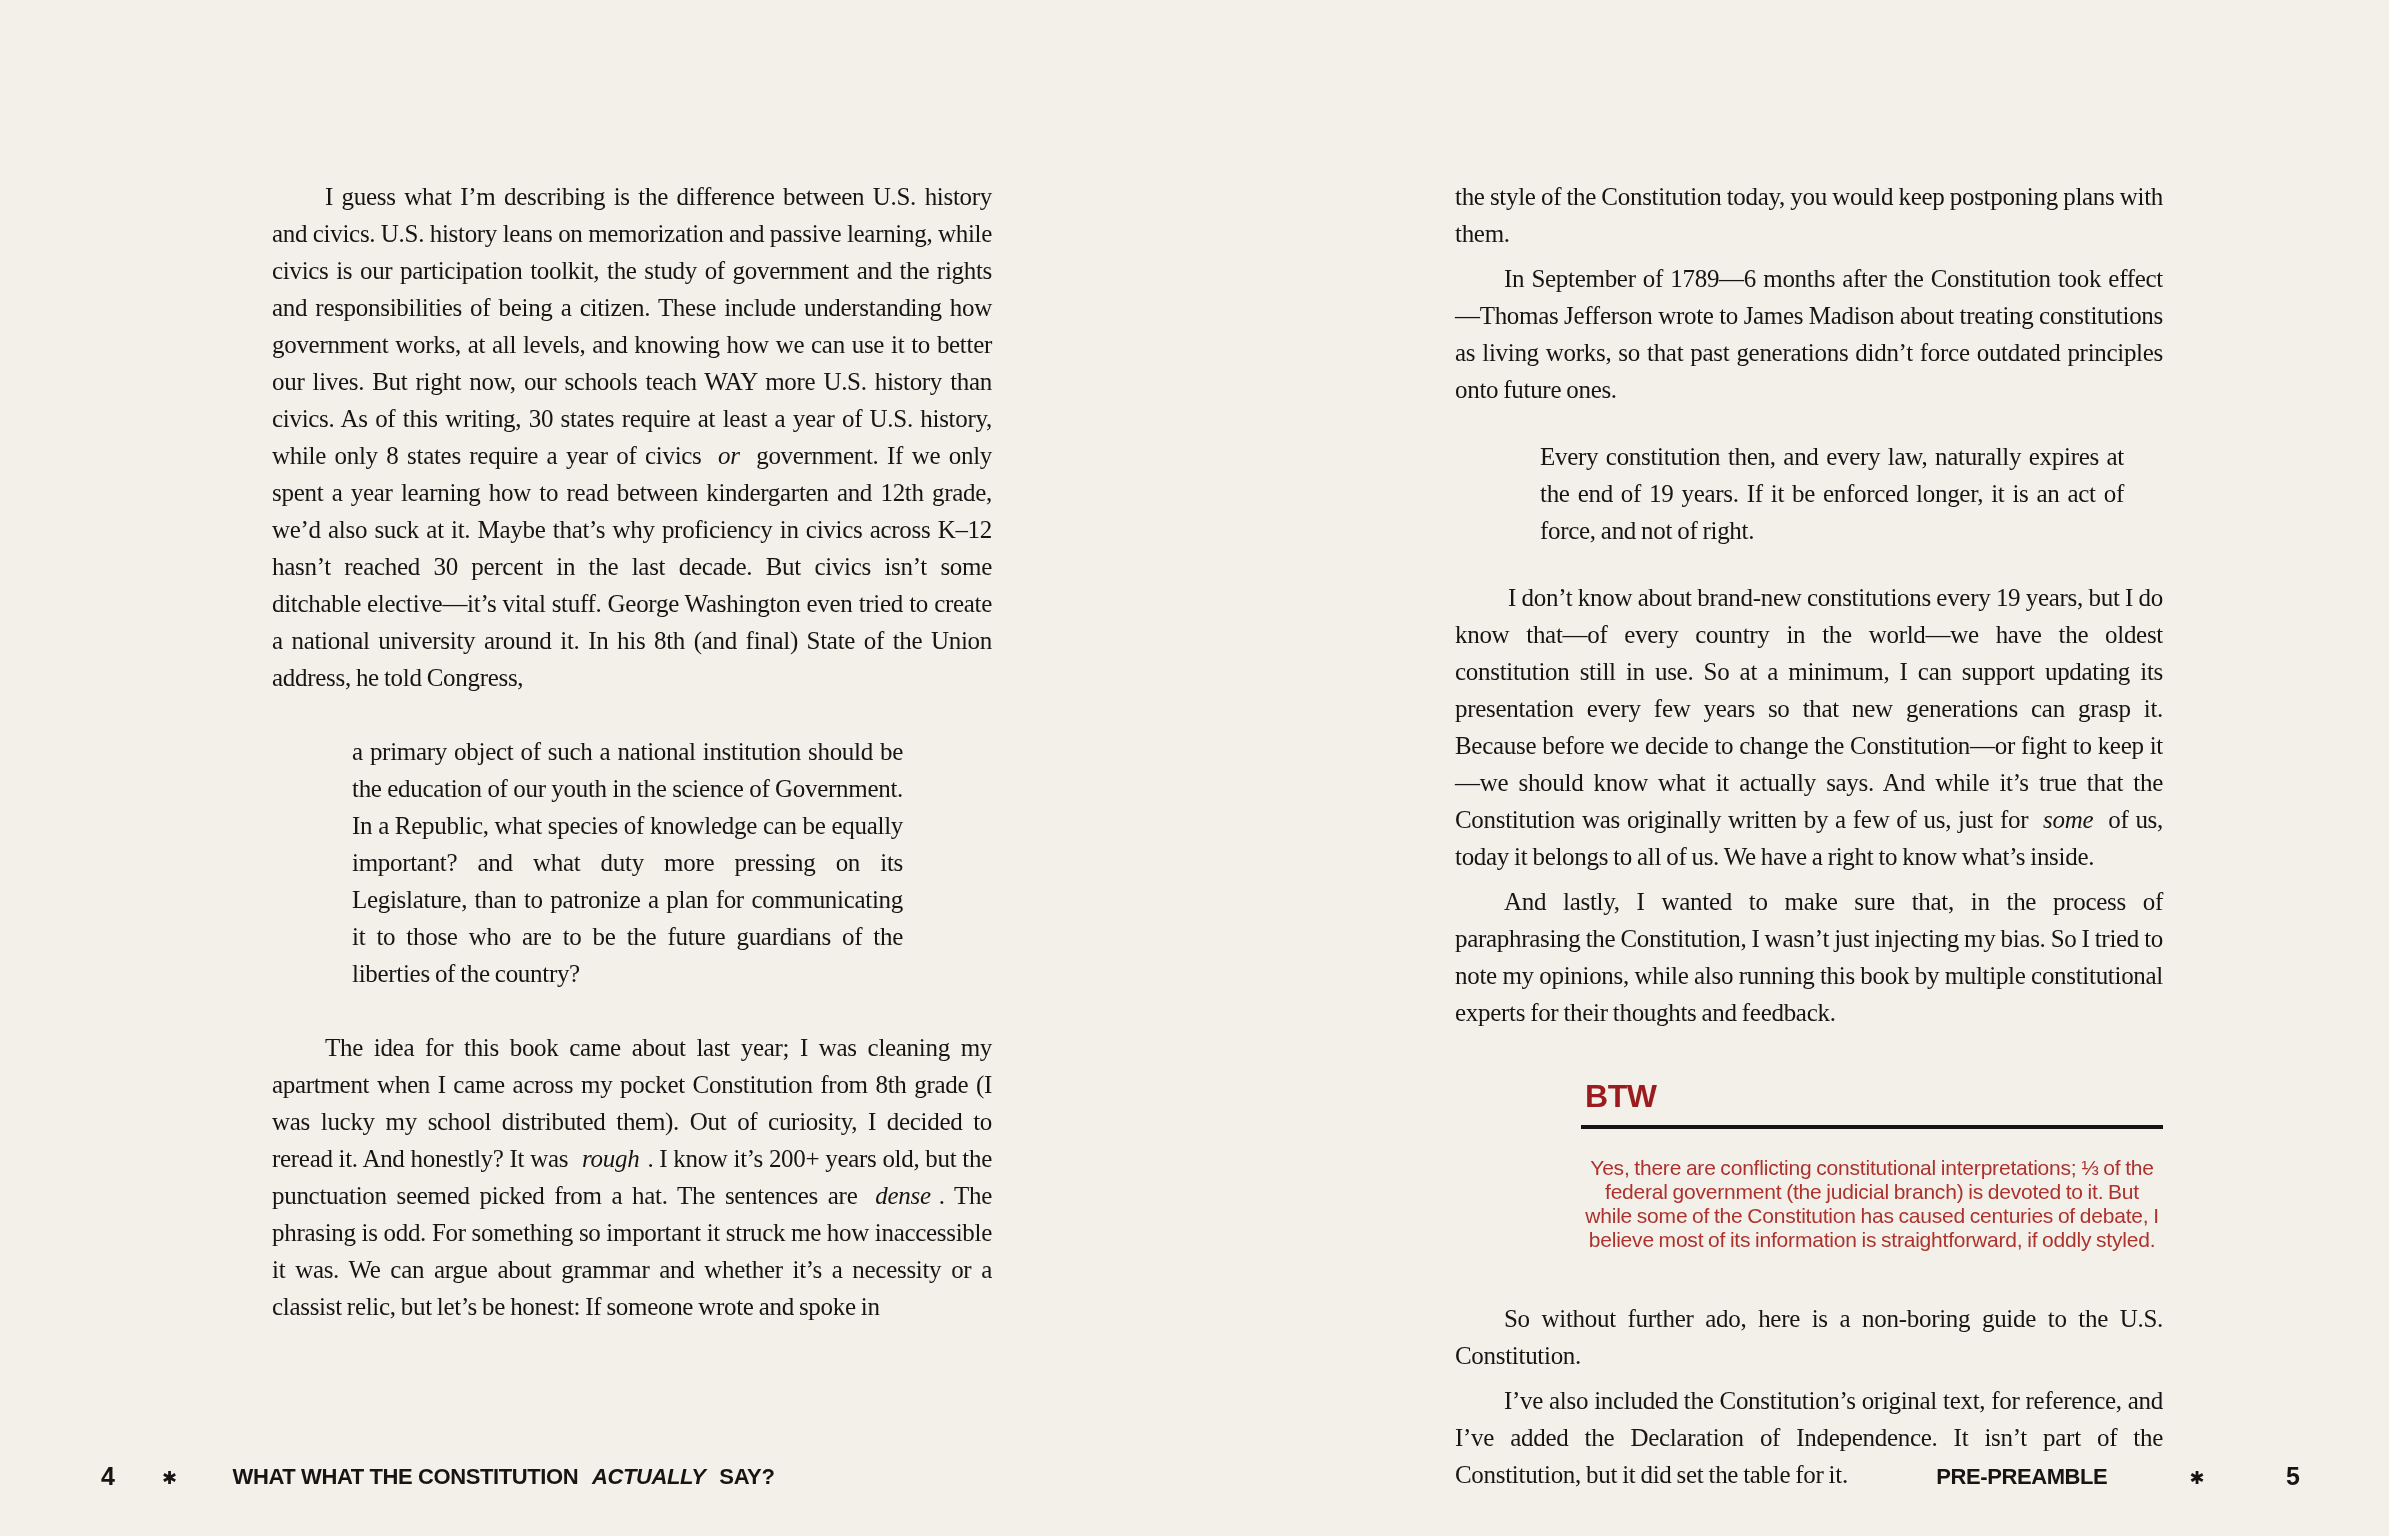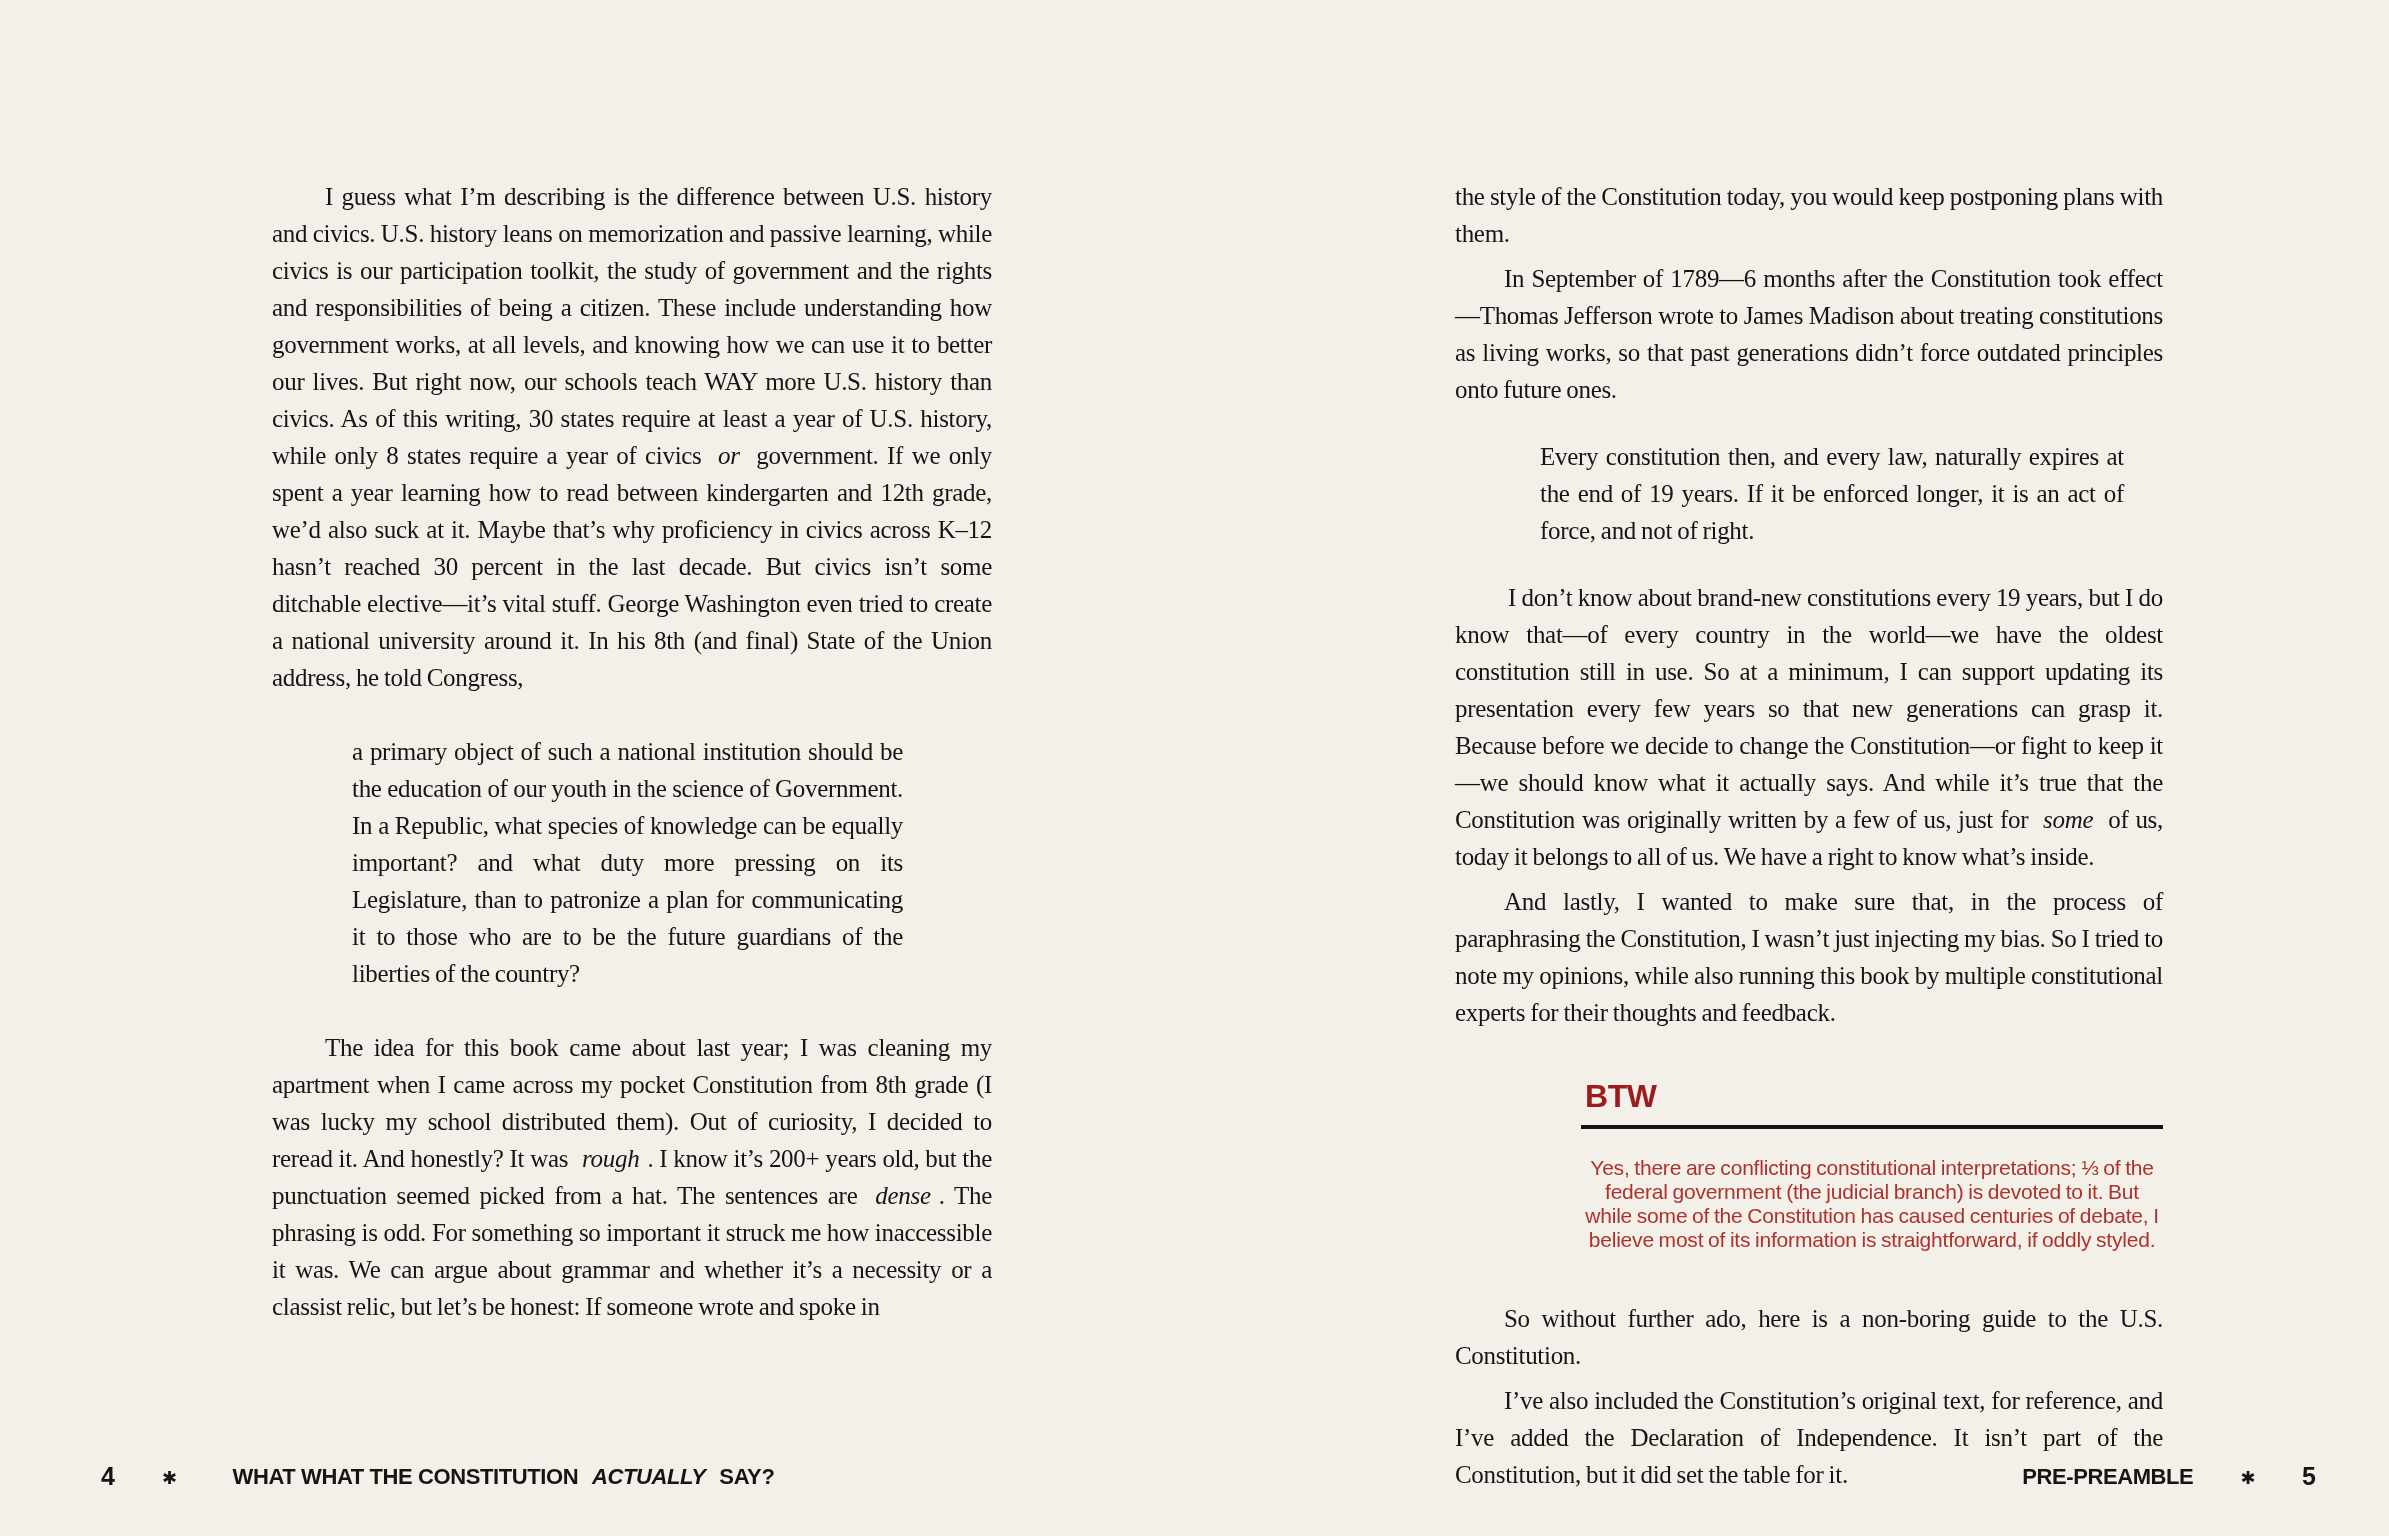--- a/index.html
+++ b/index.html
@@ -71,21 +71,21 @@
     top:1446px;
     font-family:"Liberation Sans","DejaVu Sans",sans-serif;
     font-weight:bold;
     font-size:22px;
     letter-spacing:-0.4px;
     display:flex;
     align-items:center;
     white-space:nowrap;
   }
   .footer-left{left:85px;}
-  .footer-right{right:73px;}
+  .footer-right{right:89px;gap:35px;}
   .page-num{font-size:25px;letter-spacing:0;}
   .foot-mark{
     font-family:"DejaVu Sans",sans-serif;
     font-size:18px;
     margin:0 39px;
     transform:translateY(0.9px);
   }
   .footer-left .foot-mark{margin:0 44px 0 39px;}
 </style>
 </head>

